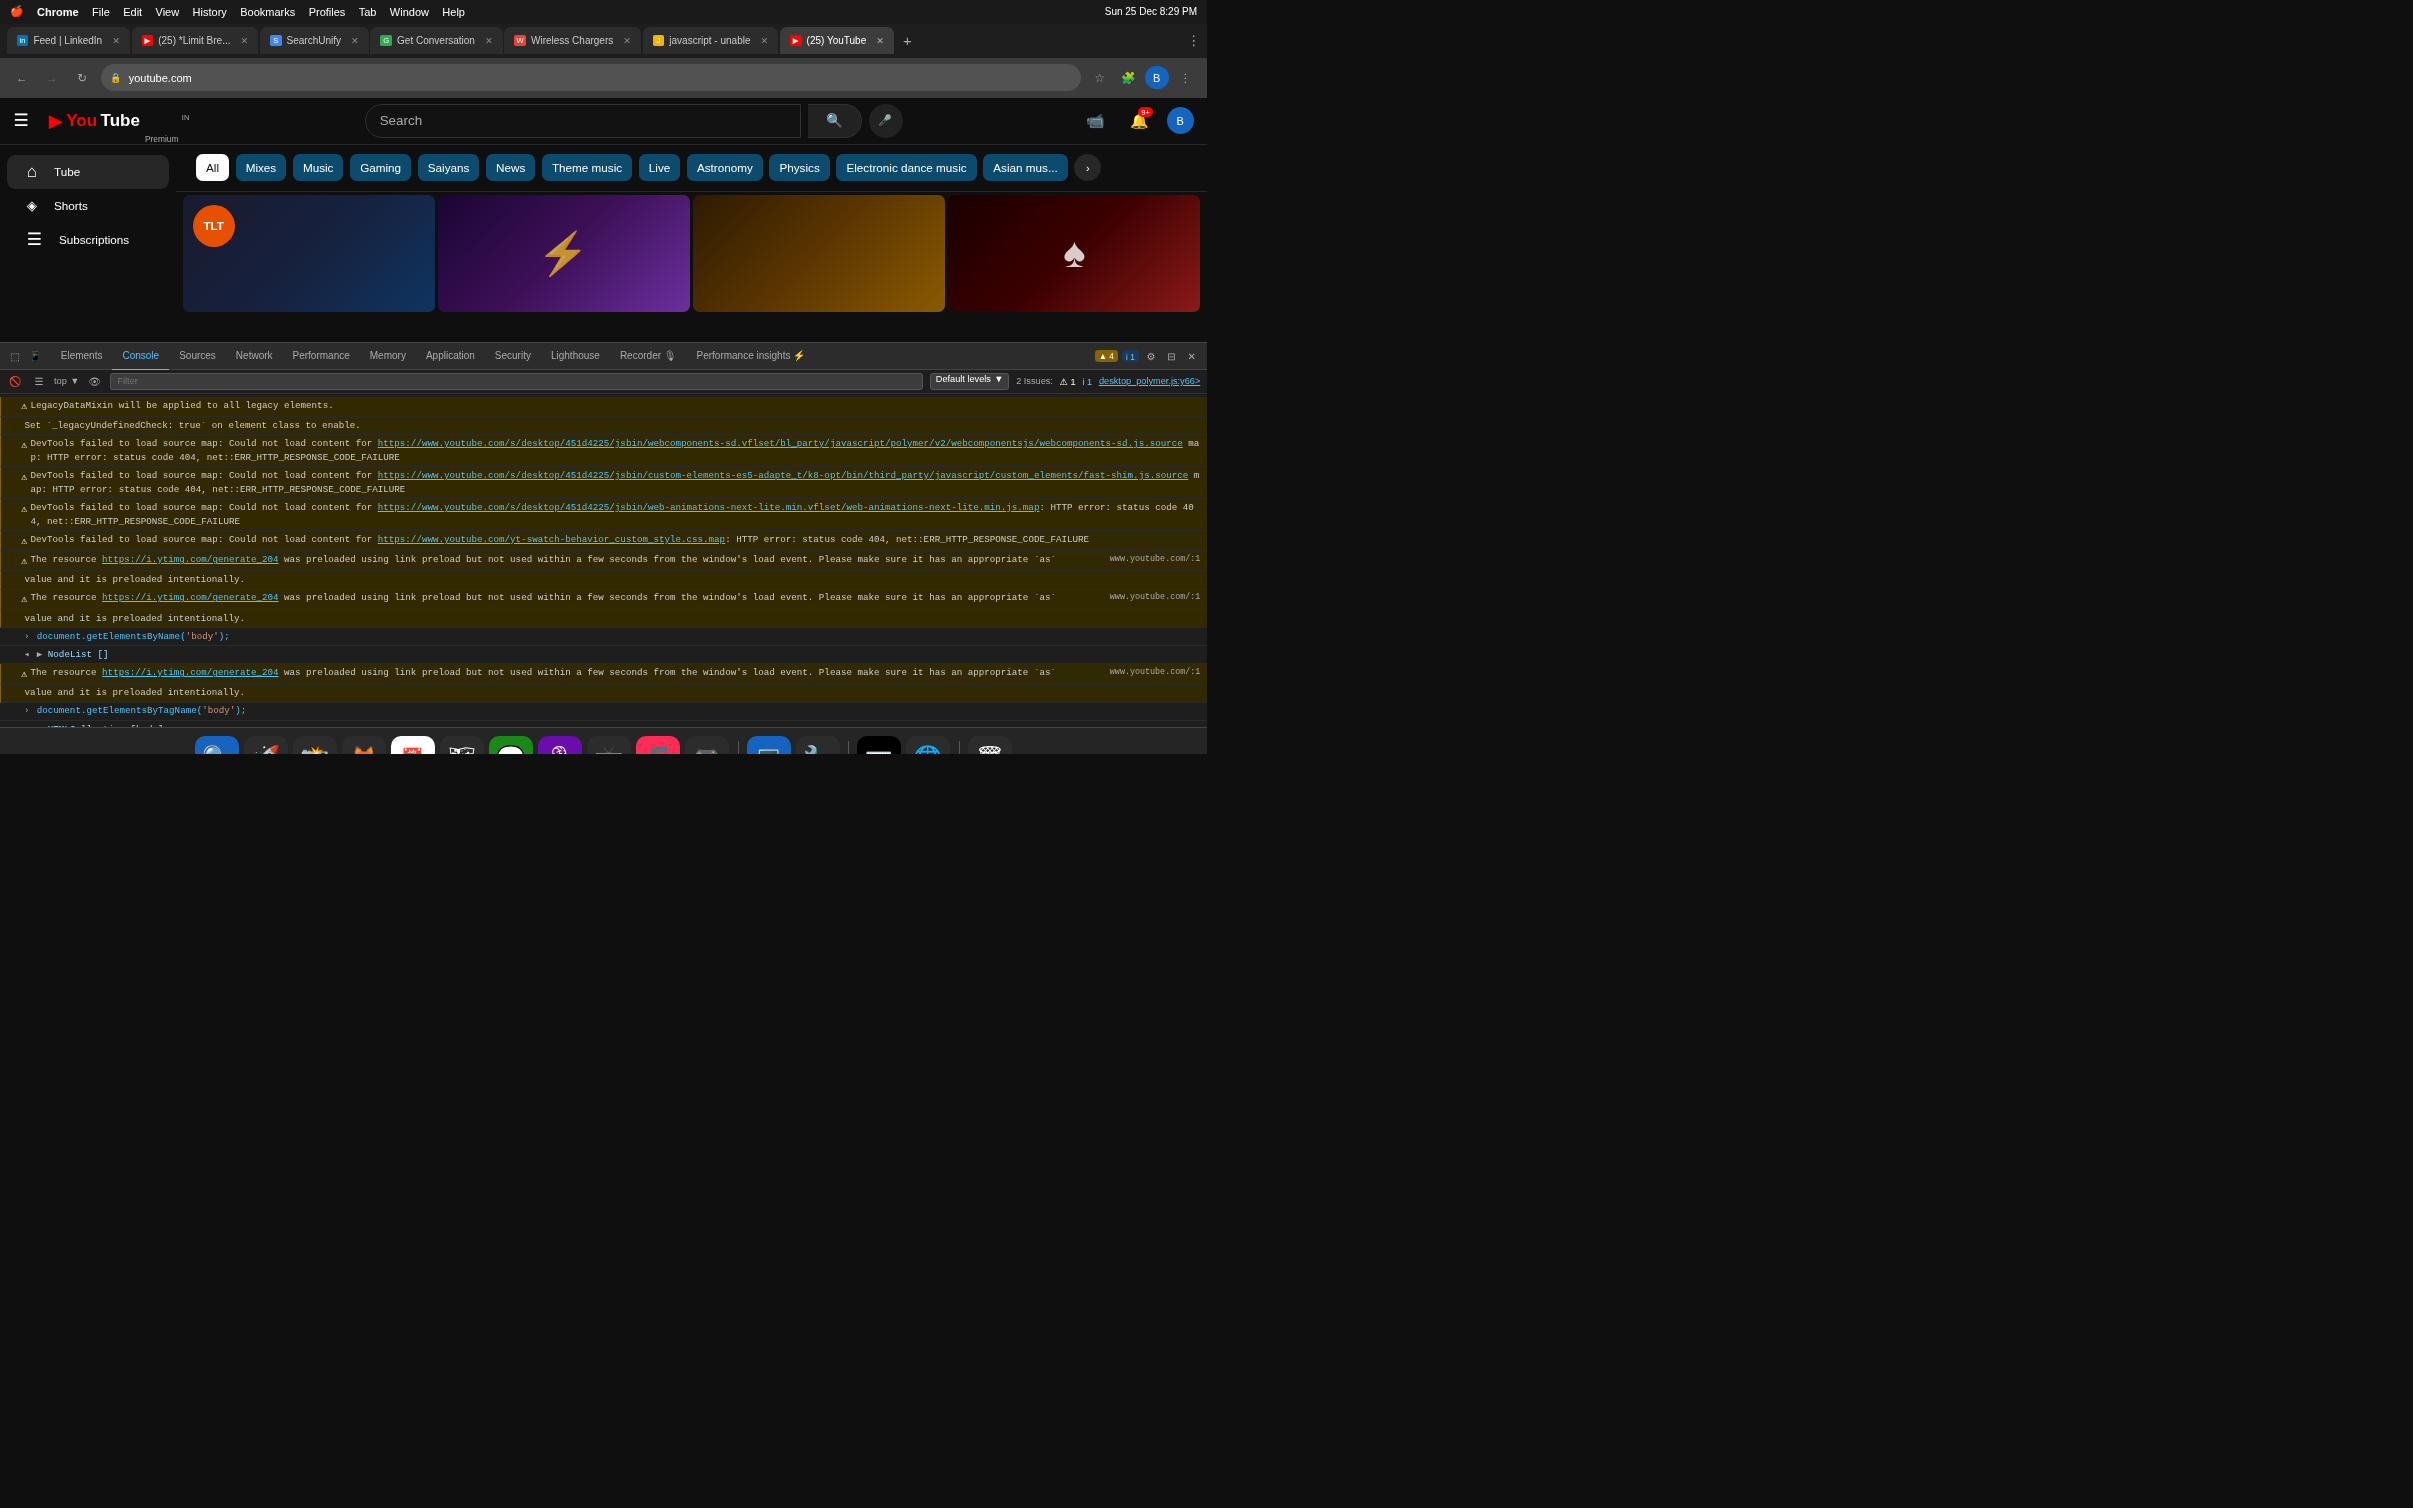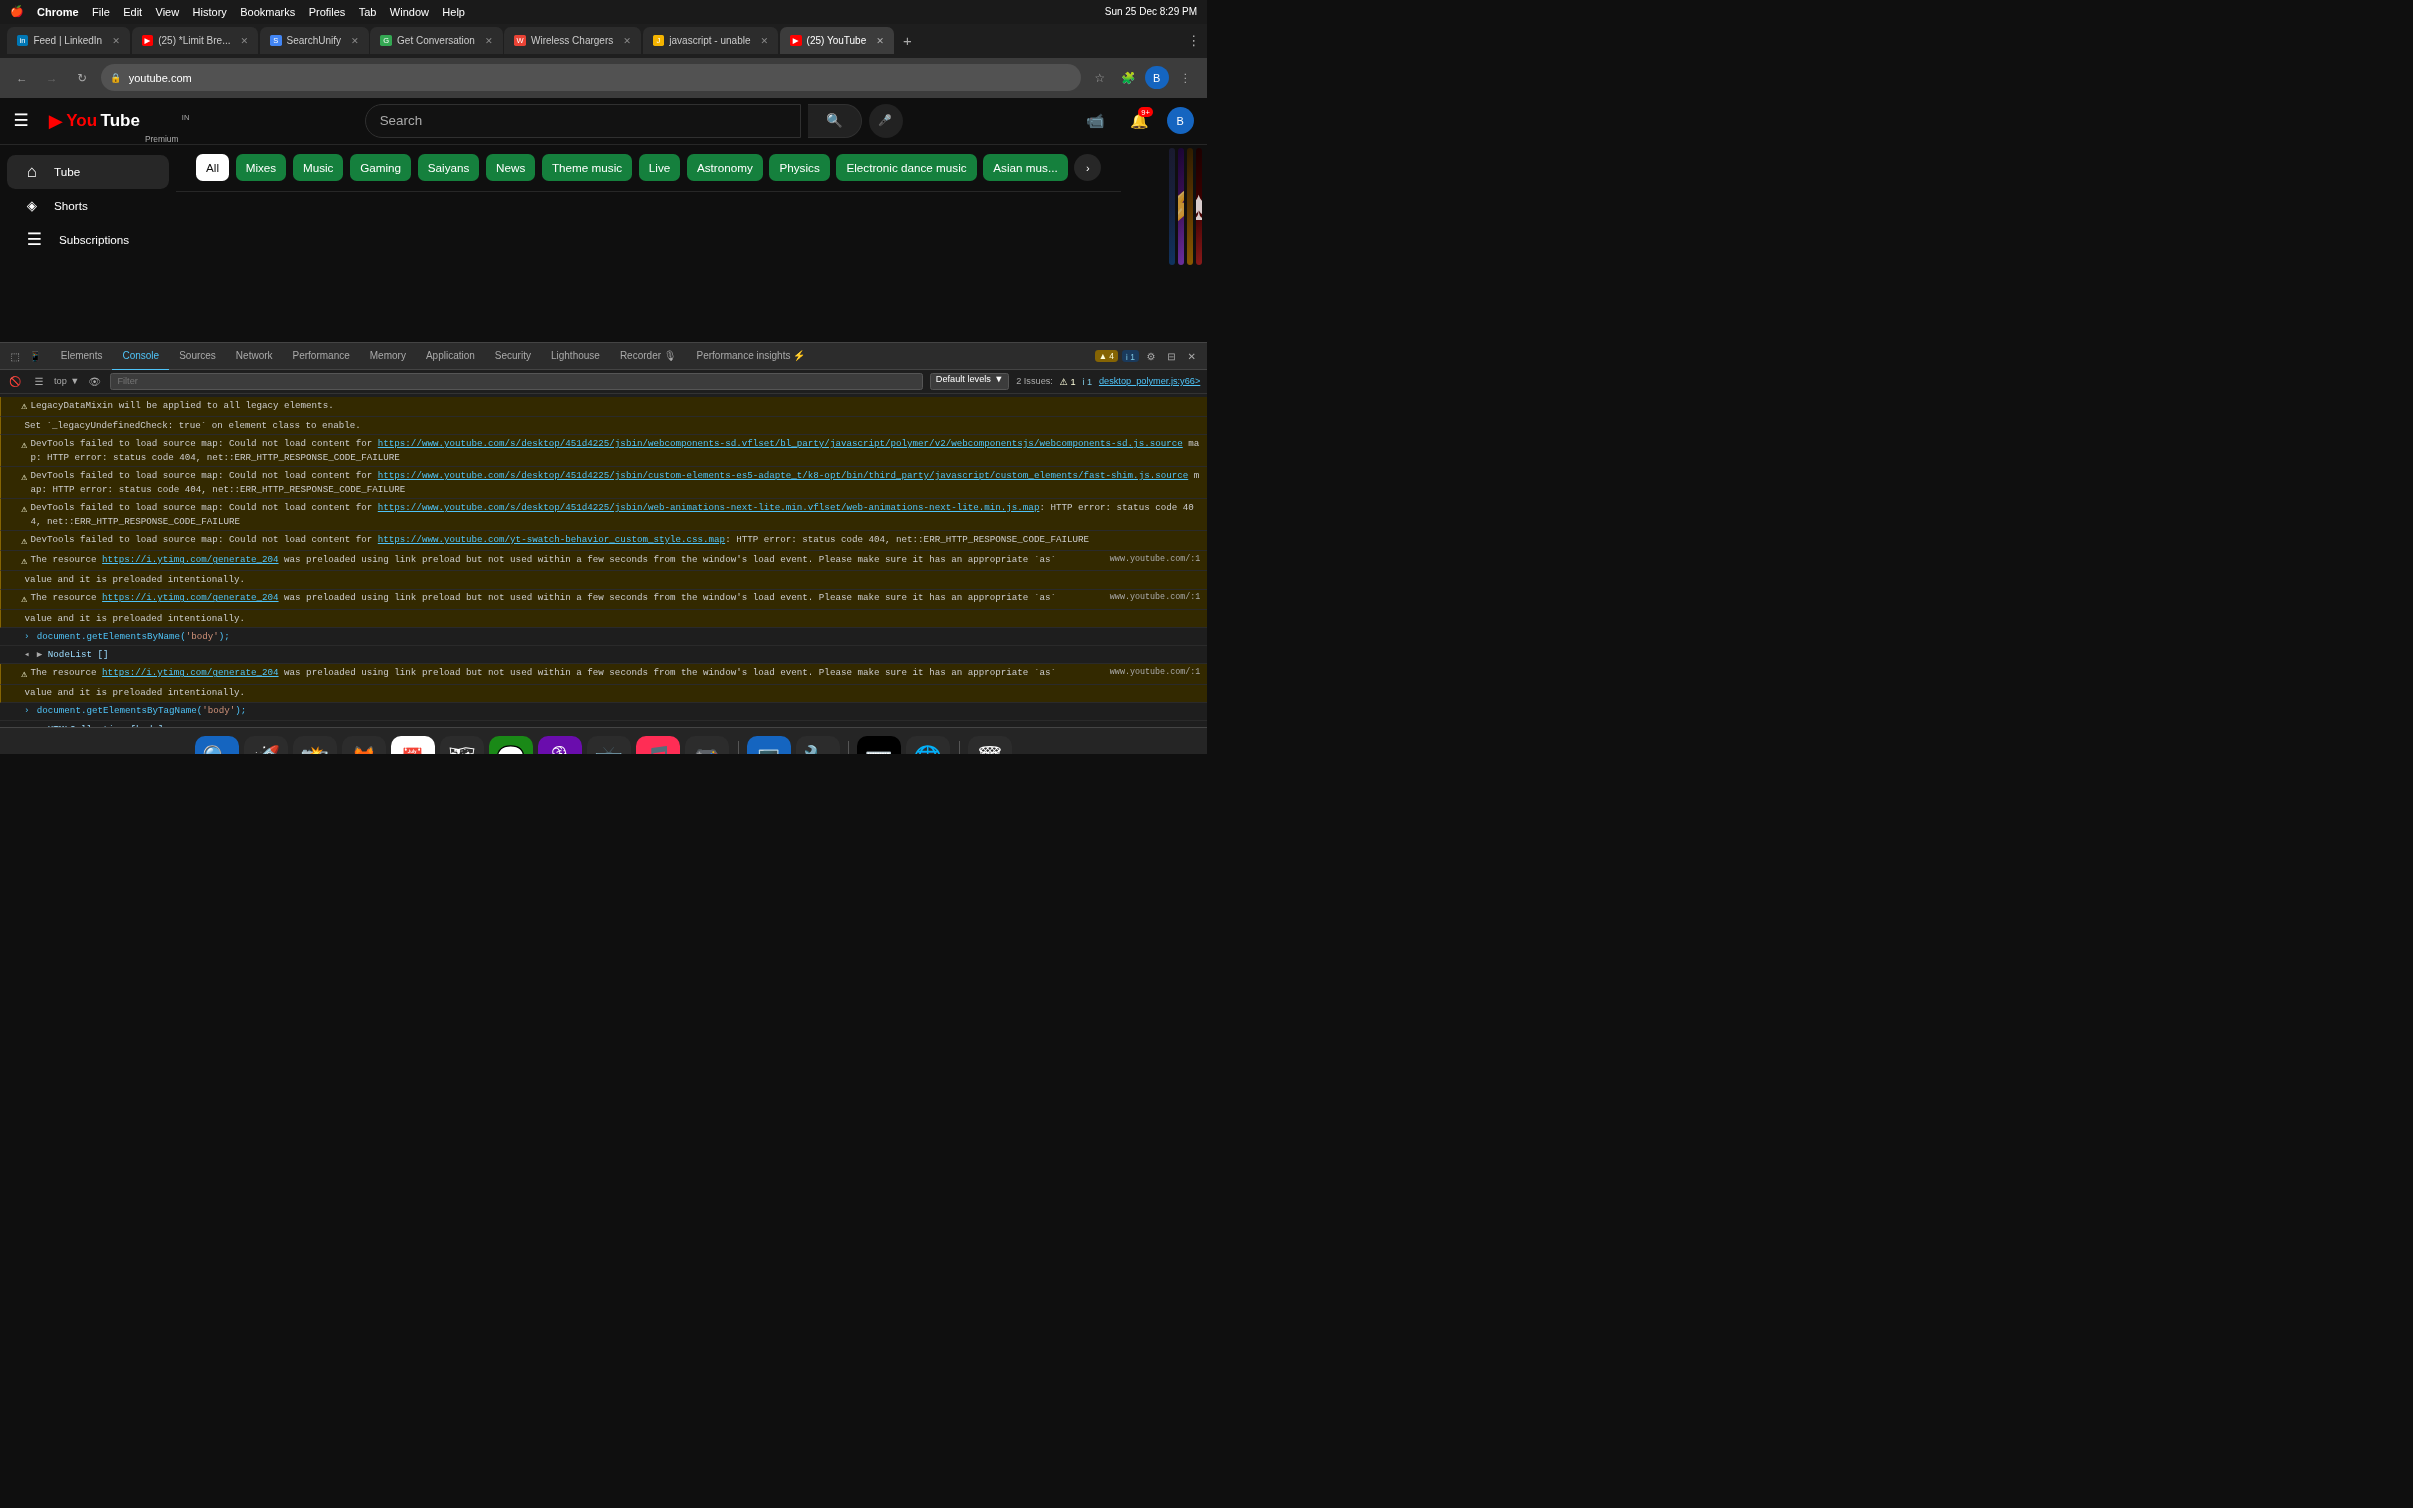--- a/index.html
+++ b/index.html
@@ -50,25 +50,25 @@
     
     .yt-content { display: flex; flex: 1; overflow: hidden; }
 
     
     .yt-sidebar { width: 176px; background: #0f0f0f; padding: 10px 0; flex-shrink: 0; }
     .sidebar-item { height: 34px; display: flex; align-items: center; padding: 0 20px; gap: 17px; cursor: pointer; border-radius: 8.4px; margin: 0 6.7px; color: #fff; font-size: 11.7px; }
     .sidebar-item.active { background: #272727; }
     .sidebar-icon { font-size: 17px; }
 
     
-    .yt-main { flex: 1; overflow: hidden; display: flex; flex-direction: row; gap: 41px; }
+    .yt-main { flex: 1; overflow: hidden; display: flex; flex-direction: column; }
 
     
     .chips-bar { height: 47px; background: #0f0f0f; display: flex; align-items: center; padding: 0 20px; gap: 6.7px; overflow: hidden; border-bottom: 0.8px solid #272727; flex-shrink: 0; }
-    .chip { height: 27px; padding: 0 10px; border-radius: 6.7px; background: #15803d; color: #fff; font-size: 11.7px; display: flex; align-items: center; cursor: pointer; white-space: nowrap; flex-shrink: 0; }
+    .chip { height: 27px; padding: 0 10px; border-radius: 6.7px; background: #0c4a6e; color: #fff; font-size: 11.7px; display: flex; align-items: center; cursor: pointer; white-space: nowrap; flex-shrink: 0; }
     .chip.active { background: #fff; color: #0f0f0f; }
     .chip-nav { width: 27px; height: 27px; background: #272727; border-radius: 50%; display: flex; align-items: center; justify-content: center; cursor: pointer; color: #fff; flex-shrink: 0; }
 
     
     .video-grid { display: flex; gap: 3.4px; padding: 3.4px 6.7px; flex-shrink: 0; }
     .video-thumb { flex: 1; height: 117px; background: #272727; border-radius: 6.7px; overflow: hidden; position: relative; }
     .video-thumb-1 { background: linear-gradient(135deg, #1a1a2e 0%, #16213e 50%, #0f3460 100%); }
     .video-thumb-2 { background: linear-gradient(135deg, #1a0533 0%, #3d1058 50%, #6b2f9e 100%); }
     .video-thumb-3 { background: linear-gradient(135deg, #2d1b00 0%, #5c3600 50%, #8b5a00 100%); }
     .thumb-circle { position: absolute; top: 10px; left: 10px; width: 42px; height: 42px; border-radius: 50%; background: #555; display: flex; align-items: center; justify-content: center; font-size: 15px; font-weight: bold; }

